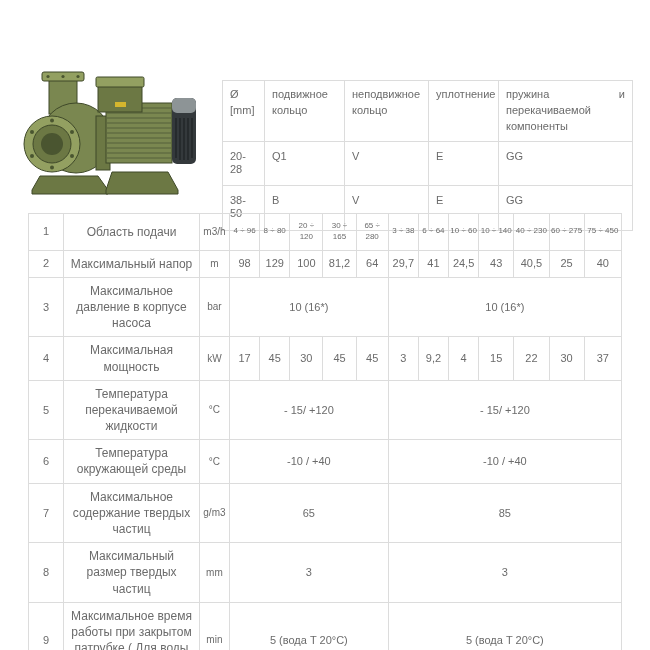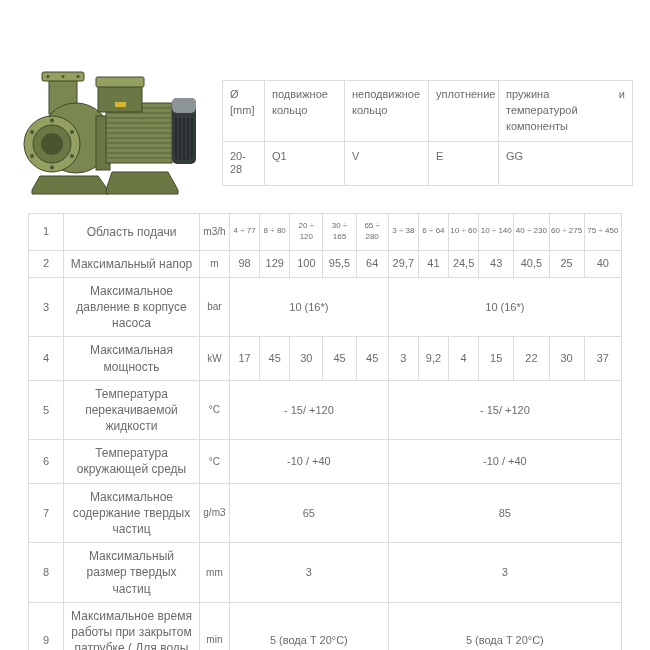--- a/index.html
+++ b/index.html
@@ -123,27 +123,34 @@
       <col style="width:84px">
     <col style="width:70px">
       <col style="width:134px">
   </colgroup>
   <thead>
     <tr>
         <th class="">Ø [mm]</th>
         <th class="">подвижное кольцо</th>
         <th class="">неподвижное кольцо</th>
         <th class="">уплотнение</th>
-        <th class="just">пружина и температурой компоненты</th>
+        <th class="just">пружина и перекачиваемой компоненты</th>
       </tr>
   </thead>
   <tbody>
       <tr>
         <td>20-28</td>
         <td>Q1</td>
+        <td>V</td>
+        <td>E</td>
+        <td>GG</td>
+      </tr>
+      <tr>
+        <td>38-50</td>
+        <td>B</td>
         <td>V</td>
         <td>E</td>
         <td>GG</td>
       </tr>
     </tbody>
 </table>
 
 <table class="spec">
   <colgroup>
     <col style="width:35px">
@@ -160,41 +167,41 @@
       <col style="width:35px">
       <col style="width:35px">
       <col style="width:35px">
       <col style="width:37px">
   </colgroup>
   <tbody>
       <tr class="rng">
         <td>1</td>
         <td class="pname">Область подачи</td>
         <td class="unit">m3/h</td>
-        <td class="val">4 ÷ 77</td>
+        <td class="val">4 ÷ 96</td>
         <td class="val">8 ÷ 80</td>
         <td class="val">20 ÷ 120</td>
         <td class="val">30 ÷ 165</td>
         <td class="val">65 ÷ 280</td>
         <td class="val">3 ÷ 38</td>
         <td class="val">6 ÷ 64</td>
         <td class="val">10 ÷ 60</td>
         <td class="val">10 ÷ 140</td>
         <td class="val">40 ÷ 230</td>
         <td class="val">60 ÷ 275</td>
         <td class="val">75 ÷ 450</td>
       </tr>
       <tr class="">
         <td>2</td>
         <td class="pname">Максимальный напор</td>
         <td class="unit">m</td>
         <td class="val">98</td>
         <td class="val">129</td>
         <td class="val">100</td>
-        <td class="val">95,5</td>
+        <td class="val">81,2</td>
         <td class="val">64</td>
         <td class="val">29,7</td>
         <td class="val">41</td>
         <td class="val">24,5</td>
         <td class="val">43</td>
         <td class="val">40,5</td>
         <td class="val">25</td>
         <td class="val">40</td>
       </tr>
       <tr class="">

